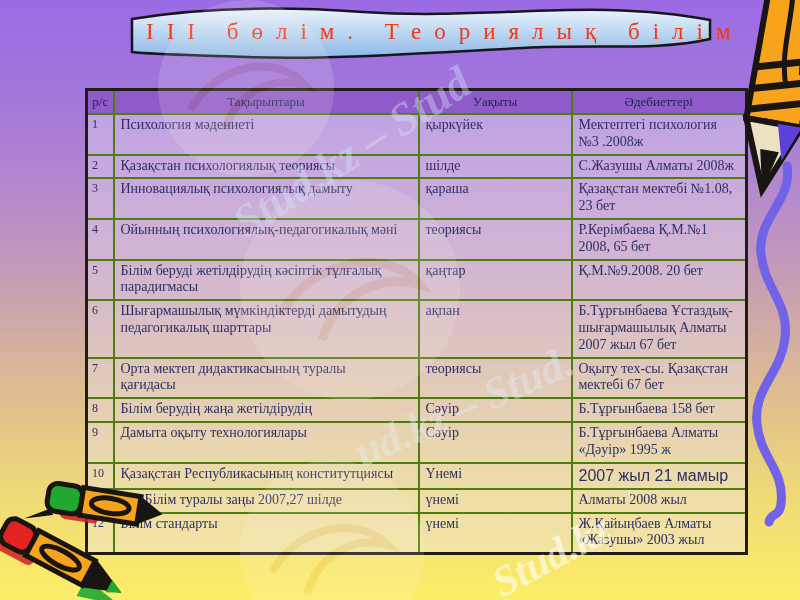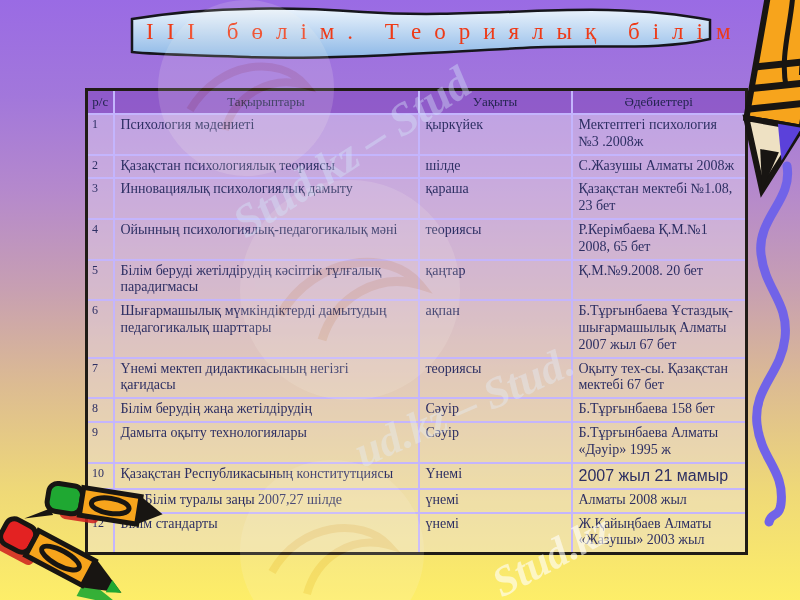--- a/index.html
+++ b/index.html
@@ -12,21 +12,21 @@
   .banner{position:absolute;left:128px;top:3px;width:586px;height:62px;z-index:3;}
   .slide-title{
     position:absolute;left:146px;top:19px;z-index:4;white-space:nowrap;
     font-size:23px;letter-spacing:13px;color:#ee3a17;font-family:"Liberation Serif",serif;
   }
   
   table.schedule{
     position:absolute;left:85px;top:88px;width:660px;z-index:2;
     border-collapse:collapse;table-layout:fixed;border:3px solid #201c16;
   }
-  .schedule th,.schedule td{border:2px solid #c4b5fd;vertical-align:top;overflow:hidden;}
+  .schedule th,.schedule td{border:2px solid #4d7c0f;vertical-align:top;overflow:hidden;}
   .schedule th{
     background:rgba(124,62,186,.50);font-weight:normal;font-size:13px;
     padding:3px 2px;text-align:center;color:#23244f;
   }
   .schedule td{
     background:rgba(236,228,248,.38);color:#2d2f63;
     font-size:14px;line-height:1.2;padding:2px 6px 3px;
   }
   .schedule td.num{font-size:12px;padding-left:4px;}
   .schedule td.topic{padding-right:20px;}
@@ -97,21 +97,21 @@
         <td class="lit">Қ.М.№9.2008. 20 бет</td>
       </tr>
       <tr>
         <td class="num">6</td>
         <td class="topic">Шығармашылық мүмкіндіктерді дамытудың педагогикалық шарттары</td>
         <td class="time">ақпан</td>
         <td class="lit">Б.Тұрғынбаева Ұстаздық- шығармашылық  Алматы 2007 жыл  67 бет</td>
       </tr>
       <tr>
         <td class="num">7</td>
-        <td class="topic">Үнемі мектеп дидактикасының негізгі қағидасы</td>
+        <td class="topic">Орта мектеп дидактикасының туралы қағидасы</td>
         <td class="time">теориясы</td>
         <td class="lit">Оқыту тех-сы. Қазақстан мектебі 67 бет</td>
       </tr>
       <tr>
         <td class="num">8</td>
         <td class="topic">Білім берудің жаңа жетілдірудің</td>
         <td class="time">Сәуір</td>
         <td class="lit">Б.Тұрғынбаева 158 бет</td>
       </tr>
       <tr>

